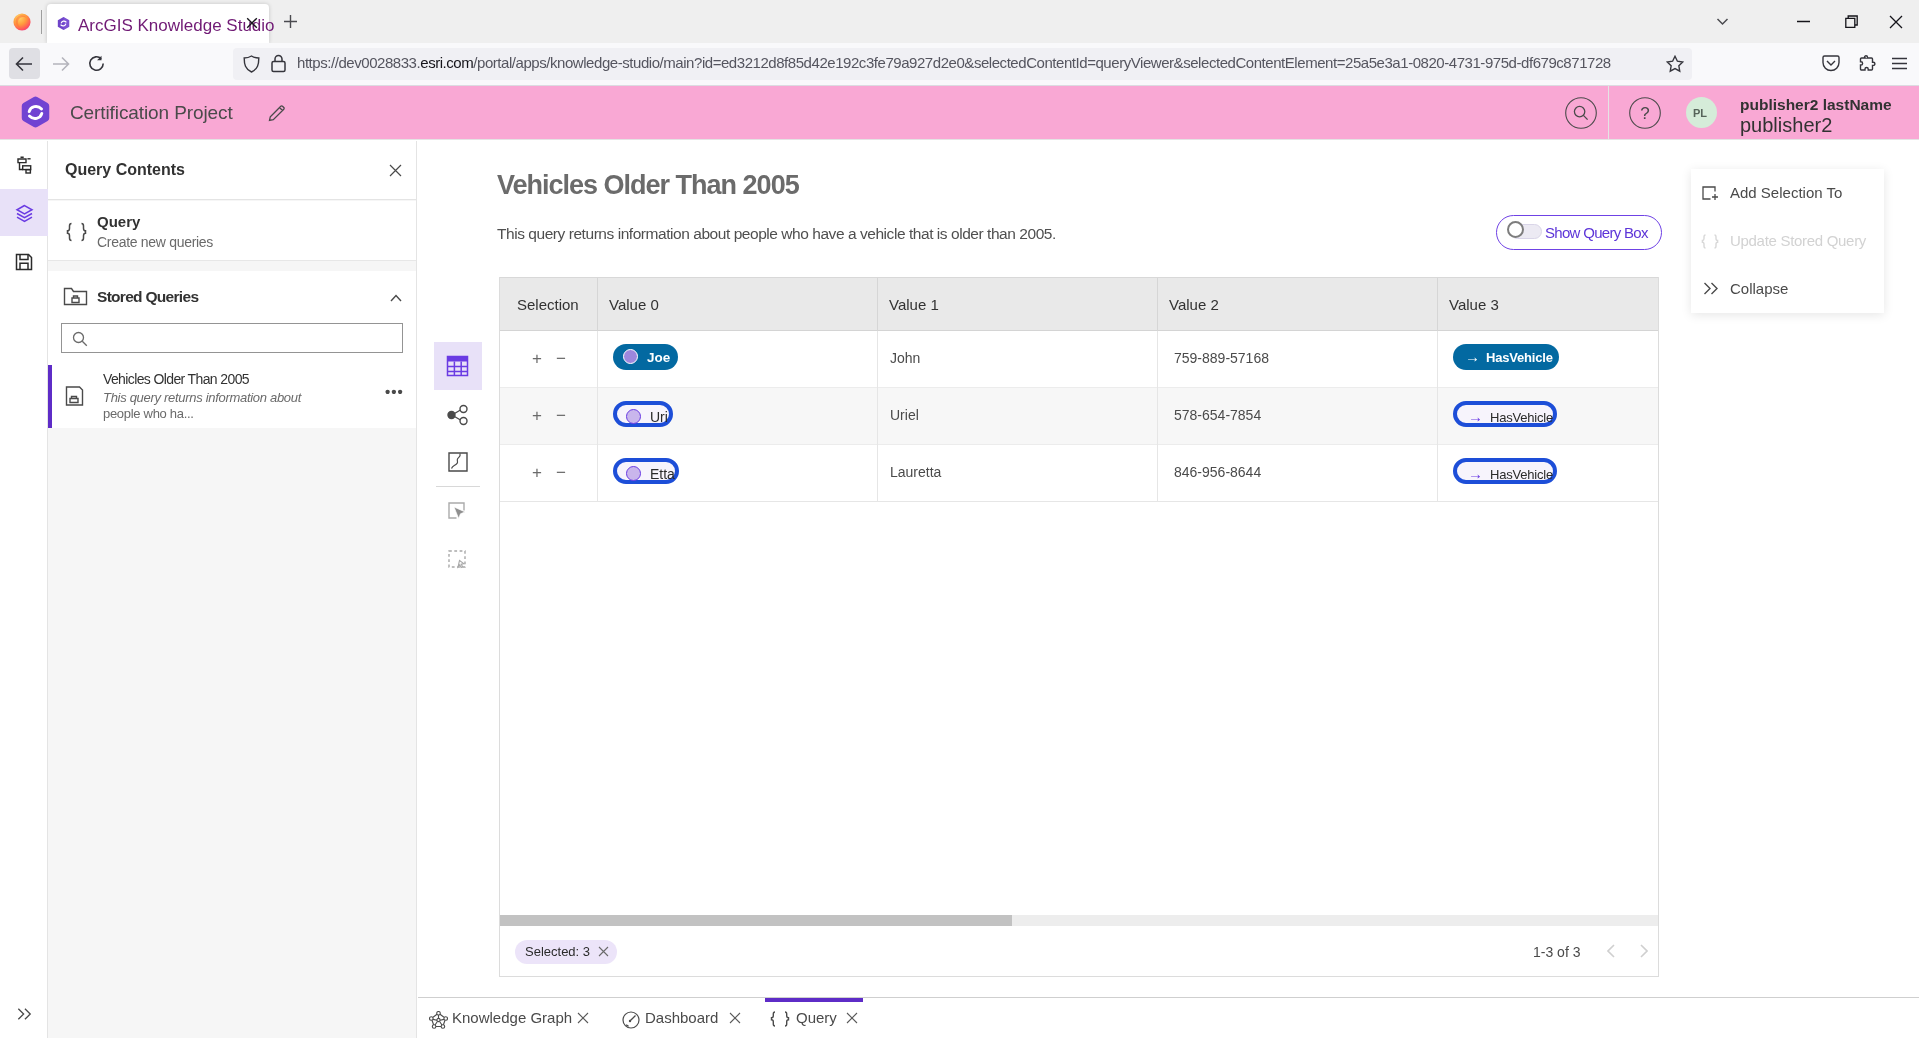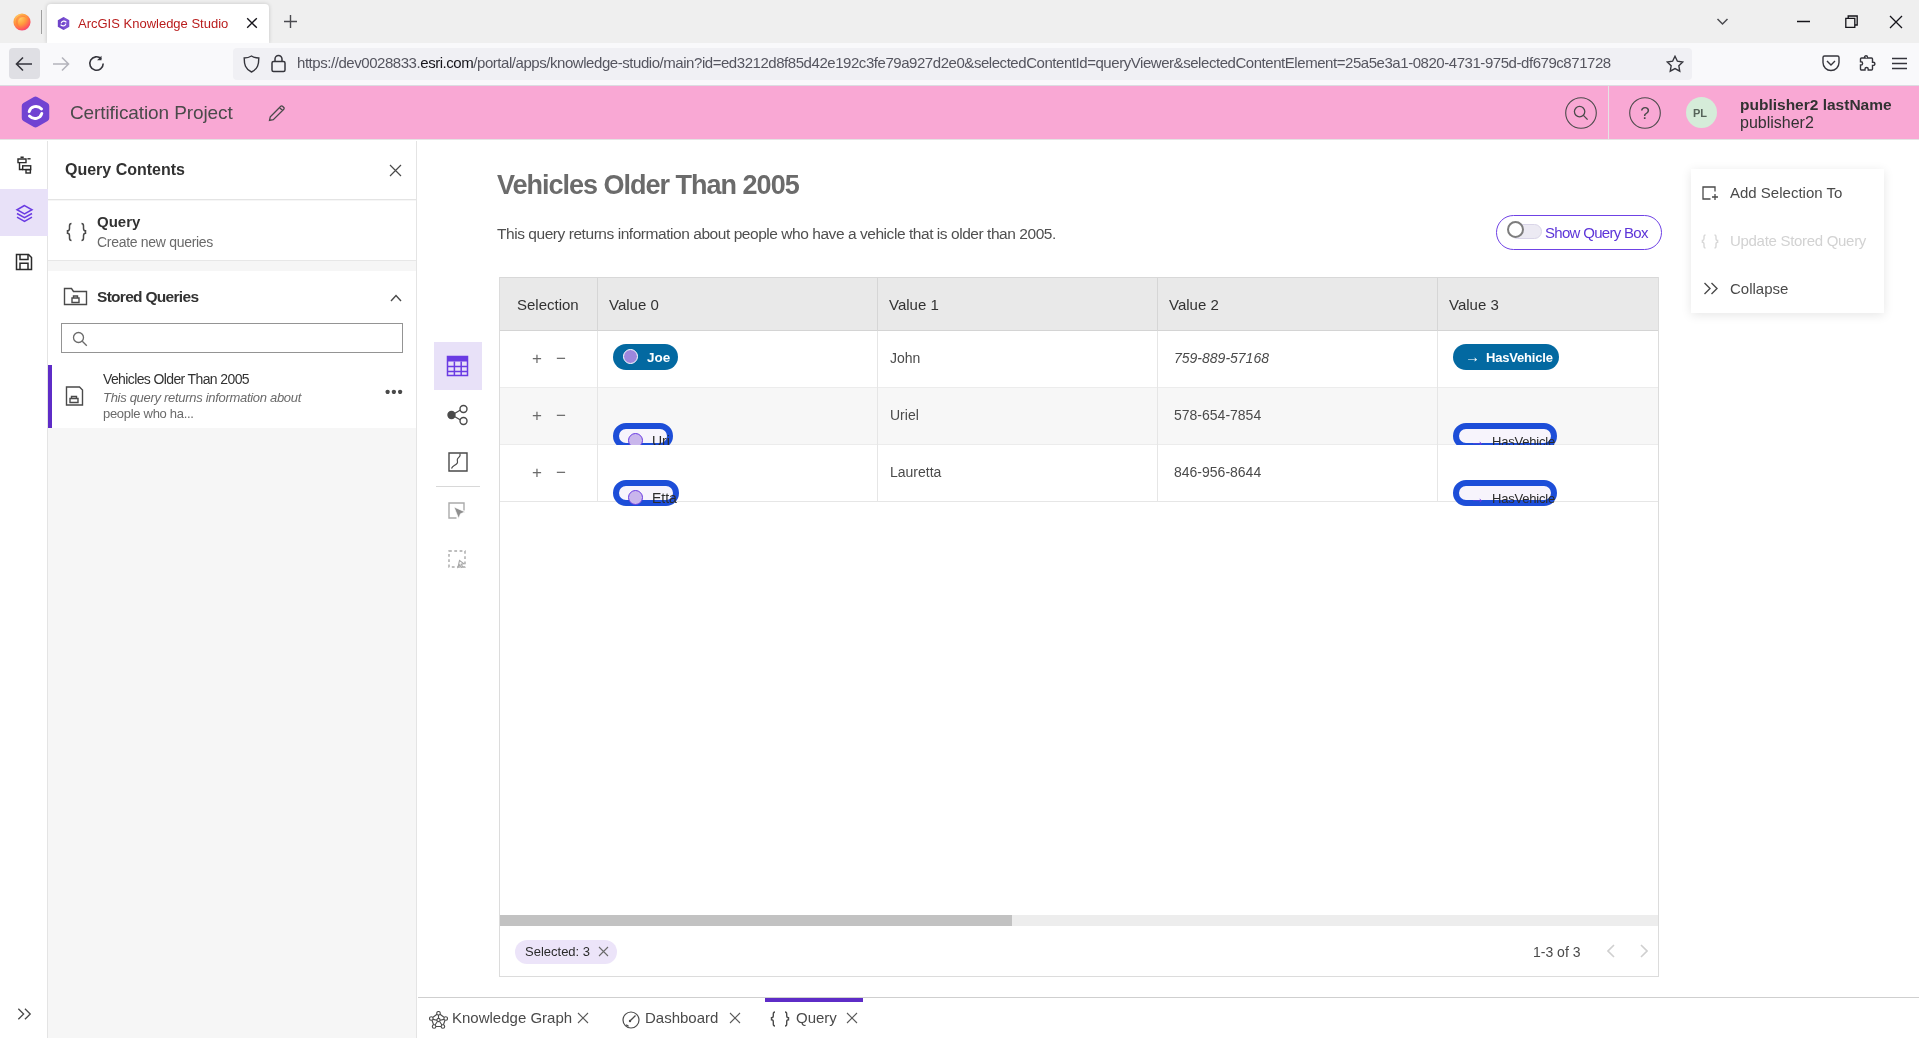--- a/index.html
+++ b/index.html
@@ -43,35 +43,35 @@
 .circle15 { position:absolute; left:10px; top:5px; width:15px; height:15px; border-radius:50%; }
 .chip { position:absolute; left:15px; top:14px; height:24px; background:#ece4f9; border-radius:12px; font-size:13px; color:#2b2b2b; padding:0 8px 0 10px; line-height:24px; }
 
 #popup { position:absolute; left:1273px; top:28px; width:193px; height:144px; background:#fff; box-shadow:0 2px 10px rgba(0,0,0,.10); }
 .menurow { position:absolute; left:0; width:193px; height:48px; }
 
 #tabbar { position:absolute; left:418px; top:997px; width:1501px; height:41px; background:#fff; border-top:1px solid #cfcfcf; }
 
 .pill { position:absolute; height:26px; border-radius:13px; font-size:14px; }
 .pill.filled { background:#0369a1; color:#fff; }
-.pill.outline { background:#f7f4fc; border:6px solid #1d4ed8; color:#2b2b2b;margin-top:22px; }
+.pill.outline { background:#f7f4fc; border:4px solid #1d4ed8; color:#2b2b2b; }
 .txt { position:absolute; white-space:nowrap; }
 </style>
 </head>
 <body>
 
 <div id="titlebar"></div>
 <div id="tabsep"></div>
 <div id="tab">
   <svg class="abs" style="left:9px;top:12px;" width="15" height="15" viewBox="0 0 24 24">
     <path fill="#6e44c9" d="M12 1.5l9.1 5.25v10.5L12 22.5l-9.1-5.25V6.75z"></path>
     <path fill="#8a5fe0" d="M12 1.5l9.1 5.25v10.5L12 22.5z" opacity="0.5"></path>
     <path fill="none" stroke="#fff" stroke-width="2" stroke-linecap="round" d="M8 14.5c2.5 2.5 6.5 1.5 7.5-1.5M16 9.5c-2.5-2.5-6.5-1.5-7.5 1.5"></path>
   </svg>
-  <span class="txt" style="left:31px;top:12px;font-size:13px;color:#b91c1c;">ArcGIS Knowledge Studio</span>
+  <span class="txt" style="left:31px;top:12px;font-size:17px;color:#701a75;">ArcGIS Knowledge Studio</span>
   <svg class="abs" style="left:198px;top:12px;" width="14" height="14" viewBox="0 0 16 16">
       <path stroke="#15141a" stroke-width="1.5" d="M2.5 2.5l11 11M13.5 2.5l-11 11"></path>
     </svg>
 </div>
 <svg class="abs" style="left:13px;top:13px;" width="18" height="18" viewBox="0 0 20 20">
   <defs>
       <radialGradient id="ffg" cx="0.35" cy="0.25" r="0.9">
         <stop offset="0" stop-color="#ffd567"></stop>
         <stop offset="0.45" stop-color="#ff9a3d"></stop>
         <stop offset="0.8" stop-color="#ff4f5e"></stop>
@@ -147,21 +147,21 @@
       <path stroke="#4a4a4a" stroke-width="1.3" d="M18.4 18.4l4.2 4.2"></path>
     </svg>
   <div class="abs" style="left:1608px;top:0;width:1px;height:54px;background:#e4e4e4;"></div>
   <svg class="abs" style="left:1629px;top:11px;" width="32" height="32" viewBox="0 0 32 32">
       <circle cx="16" cy="16" r="15.3" fill="none" stroke="#4a4a4a" stroke-width="1.1"></circle>
       <text x="16" y="21.5" font-size="17" fill="#4a4a4a" text-anchor="middle" font-family="Liberation Sans">?</text>
     </svg>
   <div class="abs" style="left:1686px;top:11px;width:31px;height:31px;border-radius:50%;background:#d5ecd9;"></div>
   <span class="txt" style="left:1693px;top:21px;font-size:11px;font-weight:700;color:#56645a;">PL</span>
   <span class="txt" style="left:1740px;top:10px;font-size:15.5px;font-weight:700;color:#323232;">publisher2 lastName</span>
-  <span class="txt" style="left:1740px;top:28px;font-size:16px;color:#323232;">publisher2</span>
+  <span class="txt" style="left:1740px;top:28px;font-size:20px;color:#323232;">publisher2</span>
 </div>
 
 <div id="rail">
   <div id="railsel"></div>
   <svg class="abs" style="left:15px;top:15px;" width="18" height="18" viewBox="0 0 18 18">
     <g fill="none" stroke="#2b2b2b" stroke-width="1.4">
       <path d="M5.5 1.2h3.2M3 3h8v3.6H3zM4.5 6.6v6.9h3.2"></path>
       <rect x="7.7" y="9.8" width="8" height="3.8"></rect>
       <rect x="11" y="13.6" width="4.4" height="3.4"></rect>
       <path d="M12.4 2.8h3.2"></path>
@@ -289,21 +289,21 @@
         </div>
       <div class="cell" style="left:98px;width:280px;">
         <div class="pill filled" style="left:15px;top:13px;width:65px;">
             <span class="circle15" style="background:#9d87dd;border:1.5px solid #fff;"></span>
             <span class="txt" style="left:34px;top:6px;font-weight:700;font-size:13.5px;">Joe</span>
           </div>
       </div>
       <div class="cell" style="left:378px;width:280px;">
           <span class="celltext" style="left:12px;">John</span>
         </div>
-      <div class="cell" style="left:658px;width:280px;font-style:italic;">
+      <div class="cell" style="left:658px;width:280px;">
           <span class="celltext" style="left:16px;">759-889-57168</span>
         </div>
       <div class="cell" style="left:938px;width:220px;border-right:none;">
         <div class="pill filled" style="left:15px;top:13px;width:106px;">
             <span class="txt" style="left:12px;top:4px;font-size:15px;">→</span>
             <span class="txt" style="left:33px;top:6px;font-weight:700;font-size:13px;letter-spacing:-0.2px;">HasVehicle</span>
           </div>
       </div>
     </div>
     <div class="row" style="top:111px;background:#f7f7f7;border-bottom:1px solid #ececec;">

